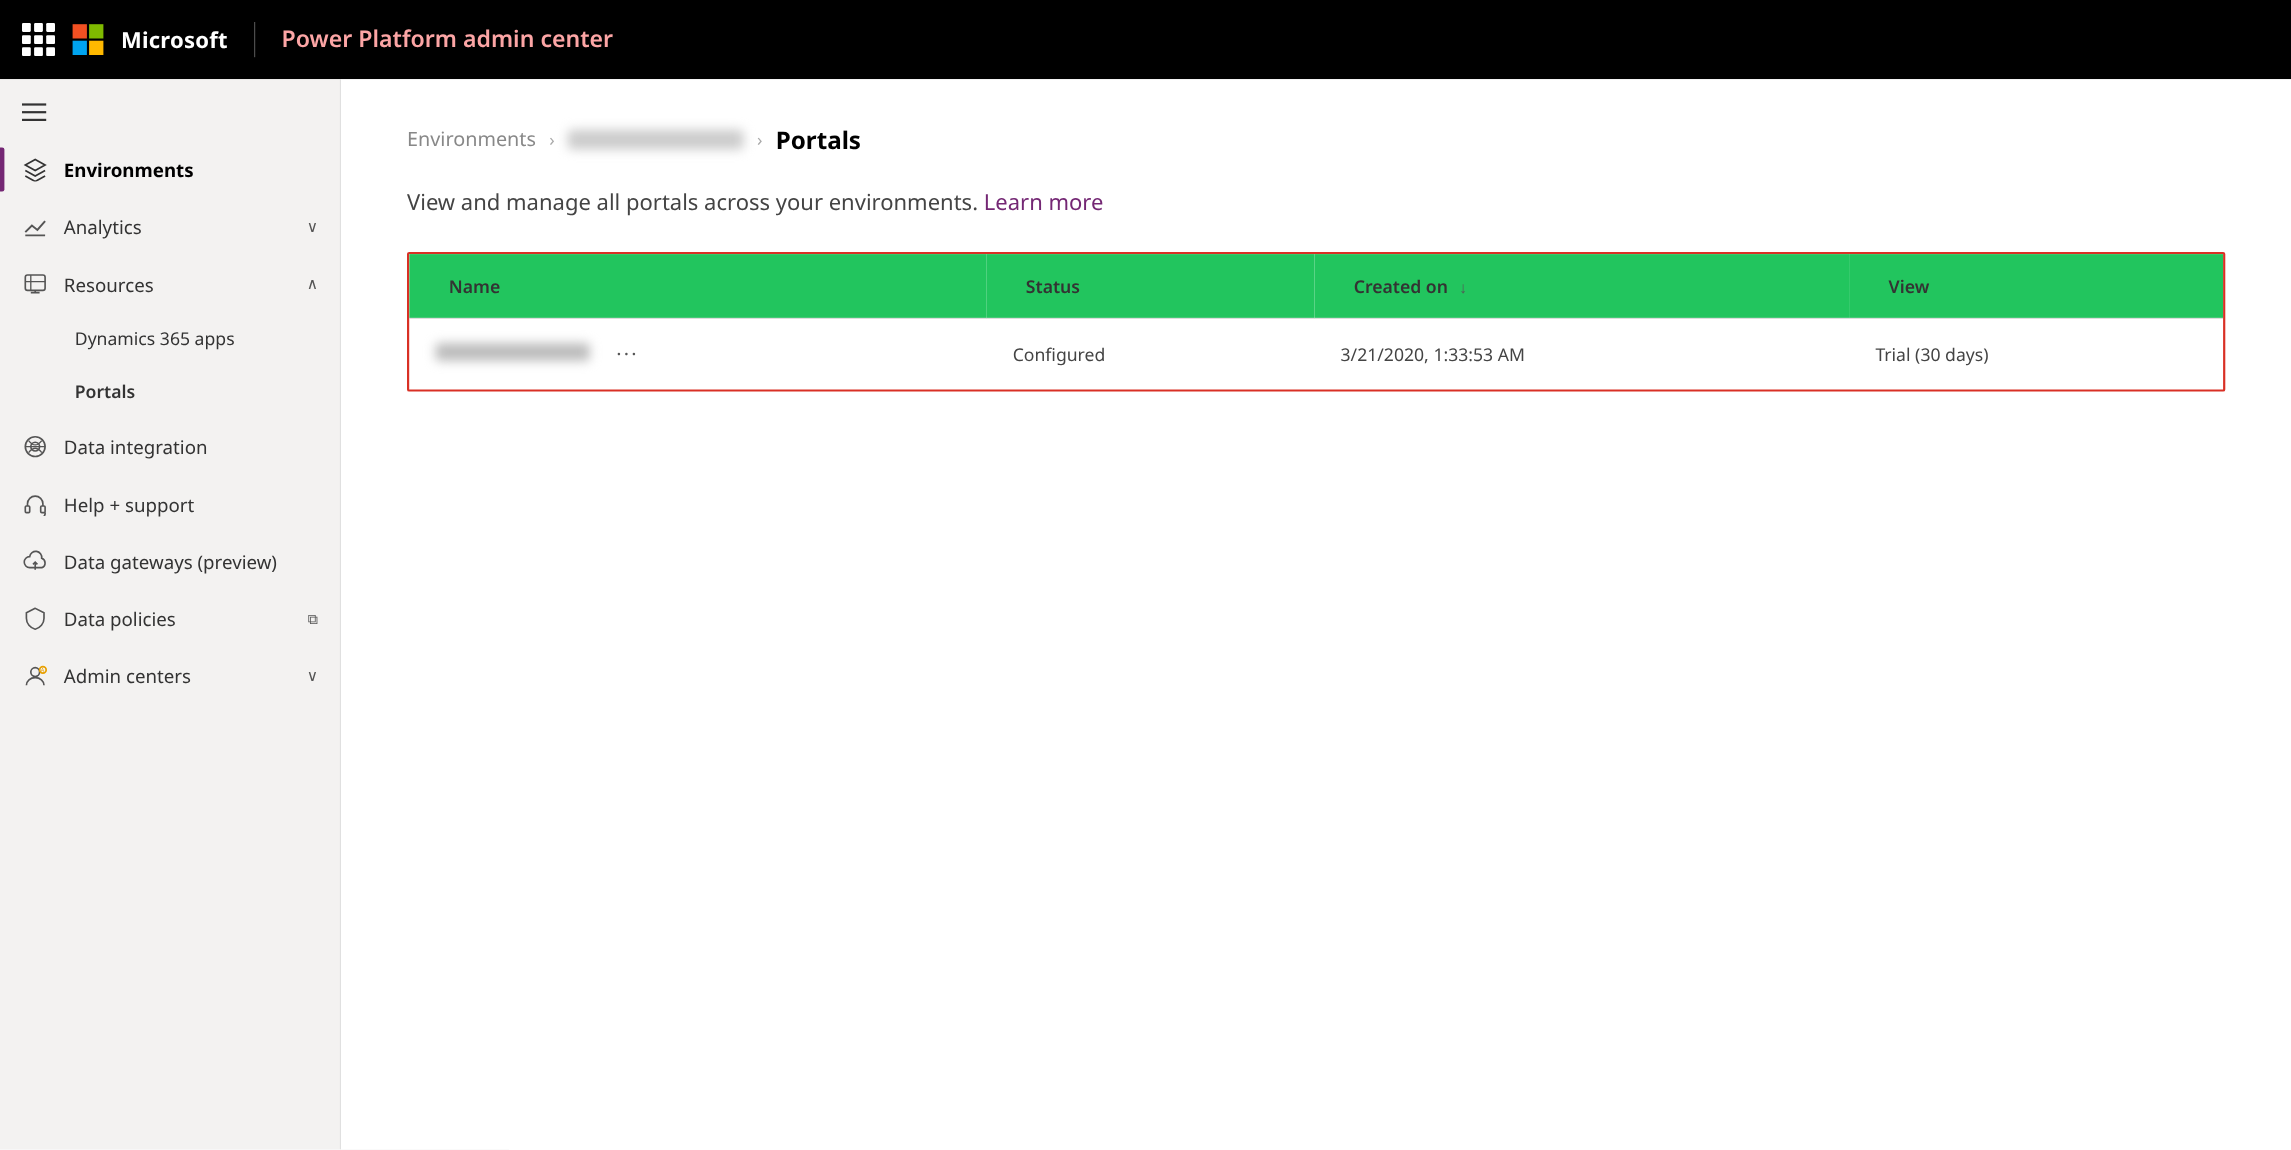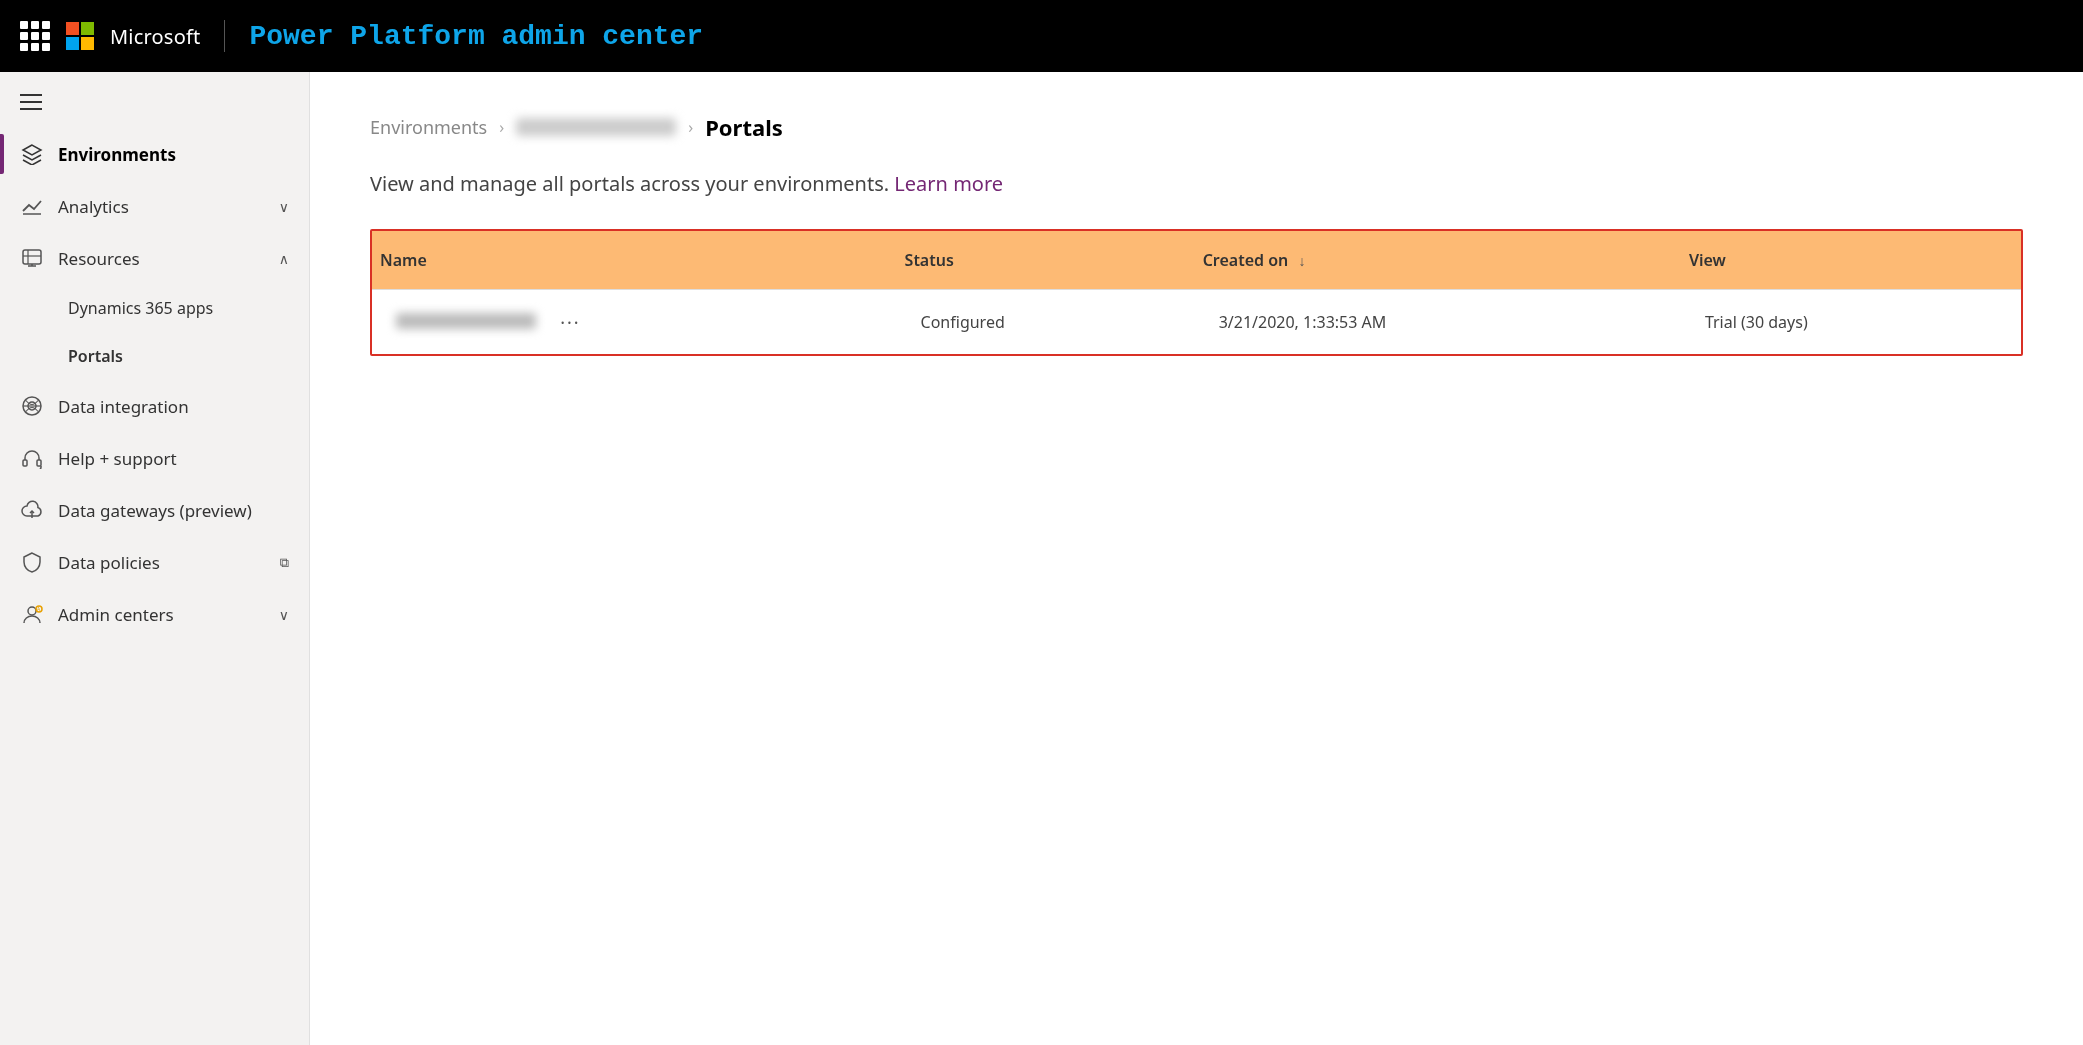--- a/index.html
+++ b/index.html
@@ -32,32 +32,31 @@
       grid-template-rows: 1fr 1fr;
       width: 28px; height: 28px;
       gap: 2px;
     }
     .ms-logo .sq1 { background: #f25022; }
     .ms-logo .sq2 { background: #7fba00; }
     .ms-logo .sq3 { background: #00a4ef; }
     .ms-logo .sq4 { background: #ffb900; }
     .topbar-brand {
       font-size: 20px;
-      font-weight: 400;
+      font-weight: 700;
       color: #fff;
       letter-spacing: 0.01em;
     }
     .topbar-divider {
       width: 1px; height: 32px; background: #555; margin: 0 8px;
     }
     .topbar-title {
-      font-size: 28px;
+      font-size: 21px;
       font-weight: 600;
-      color: #0ea5e9;
-      font-family: Liberation Mono, monospace;
+      color: #fca5a5;
     }
 
     
     .layout {
       display: flex;
       height: calc(1045px - 72px);
     }
 
     
     .sidebar {
@@ -161,26 +160,26 @@
     }
     .data-table {
       width: 100%;
       border-collapse: collapse;
       font-size: 17px;
     }
     .data-table thead tr {
       border-bottom: 1px solid #ddd;
     }
     .data-table th {
-      padding: 18px 8px;
+      padding: 18px 36px;
       text-align: left;
       font-weight: 600;
       color: #333;
       font-size: 16px;
-      background: #fdba74;
+      background: #22c55e;
     }
     .data-table th .sort-icon {
       display: inline-block;
       margin-left: 6px;
       font-size: 14px;
       color: #555;
     }
     .data-table tbody tr {
       border-bottom: 1px solid #eee;
     }

